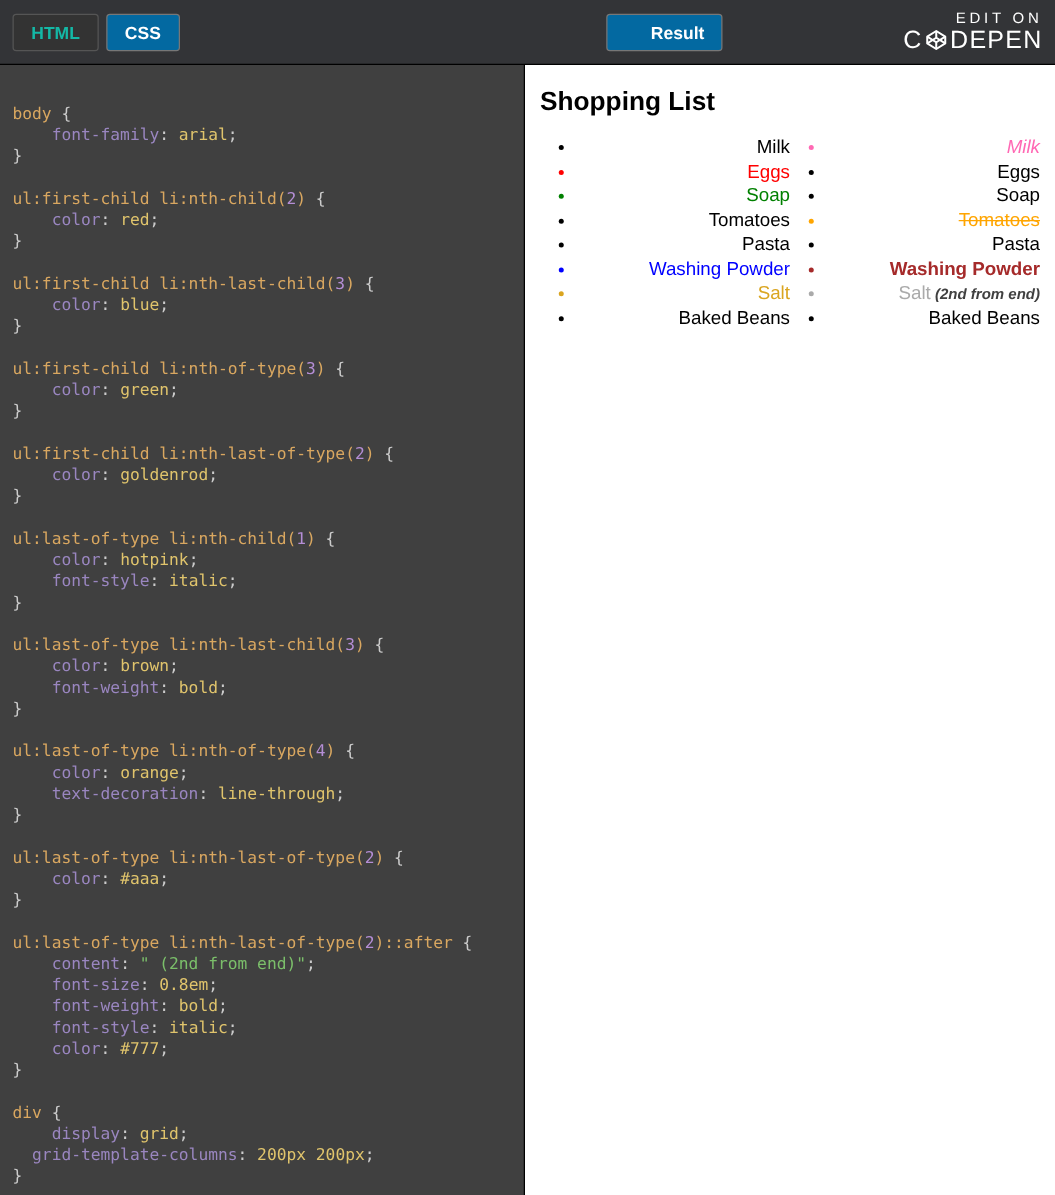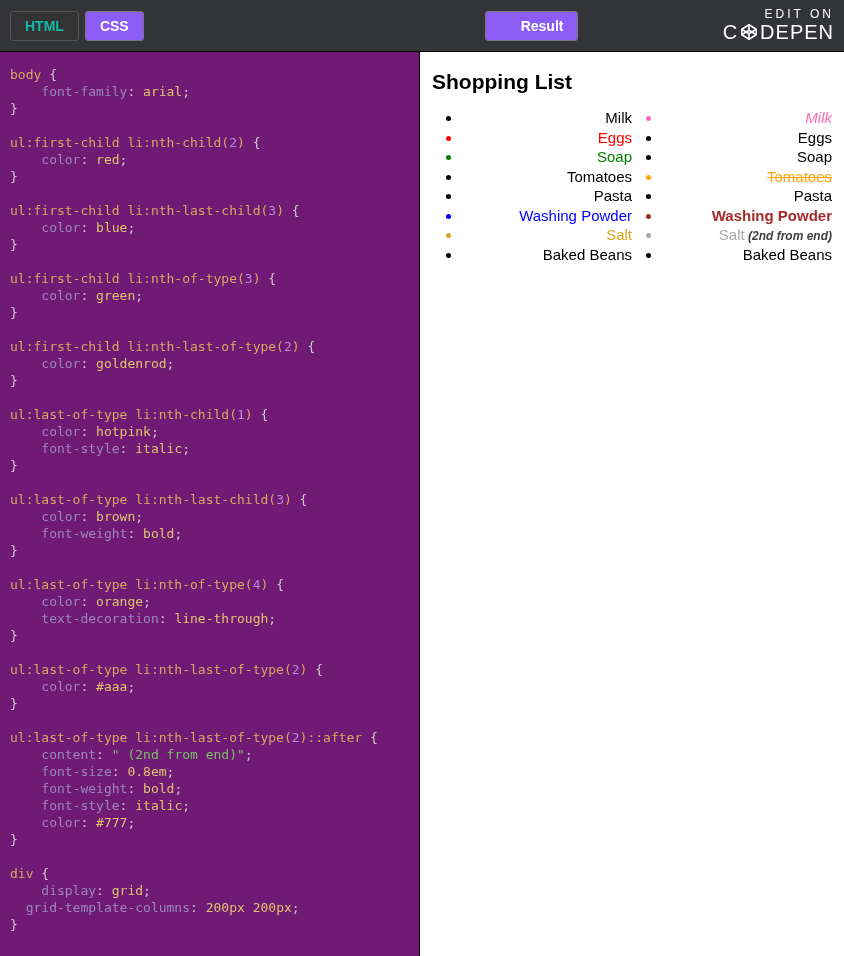--- a/index.html
+++ b/index.html
@@ -27,21 +27,21 @@
     margin-right: 6px;
     font-size: 14px;
     font-weight: bold;
     color: #14b8a6;
     border: 1px solid #555;
     border-radius: 3px;
     background: #333;
     cursor: pointer;
   }
   .tab.active {
-    background: #8b5cf6;
+    background: #0369a1;
     border-color: #777;
     color: #fff;
   }
   .tab.result {
     margin-left: 335px;
     padding-left: 35px;
   }
   .edit-on {
     margin-left: auto;
     text-align: right;
@@ -64,26 +64,26 @@
   .codepen-cube {
     width: 18px;
     height: 18px;
   }
   .panes {
     display: flex;
     height: 904px;
   }
   .code-pane {
     width: 424px;
-    background: #701a75;
+    background: #404040;
     color: #ccc;
     font-family: "Menlo", "Consolas", monospace;
     font-size: 13px;
     line-height: 17px;
-    padding: 14px 10px;
+    padding: 31px 10px;
     white-space: pre;
     border-right: 1px solid #000;
     overflow: hidden;
   }
   .result-pane {
     flex: 1;
     background: #fff;
     color: #000;
     padding: 18px 12px;
   }

